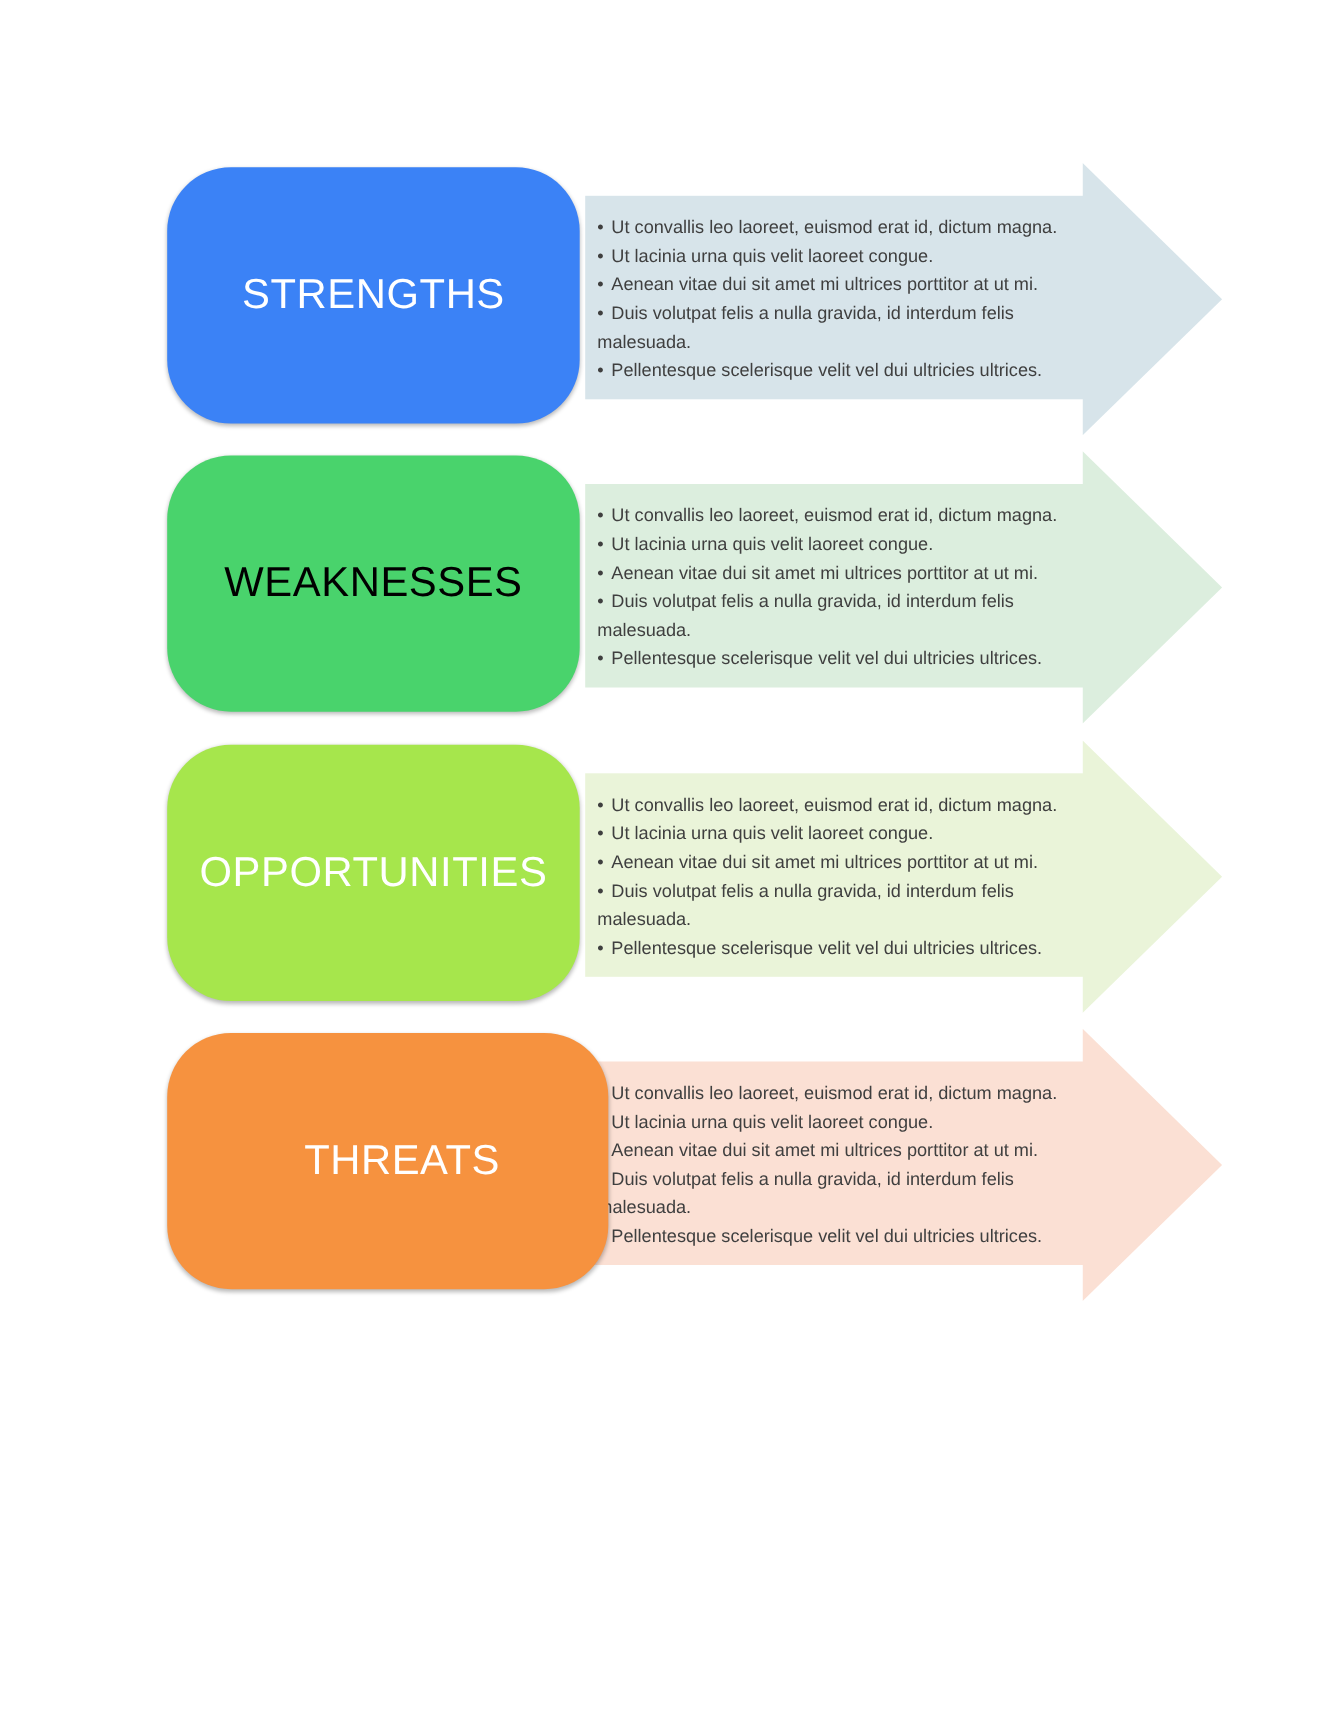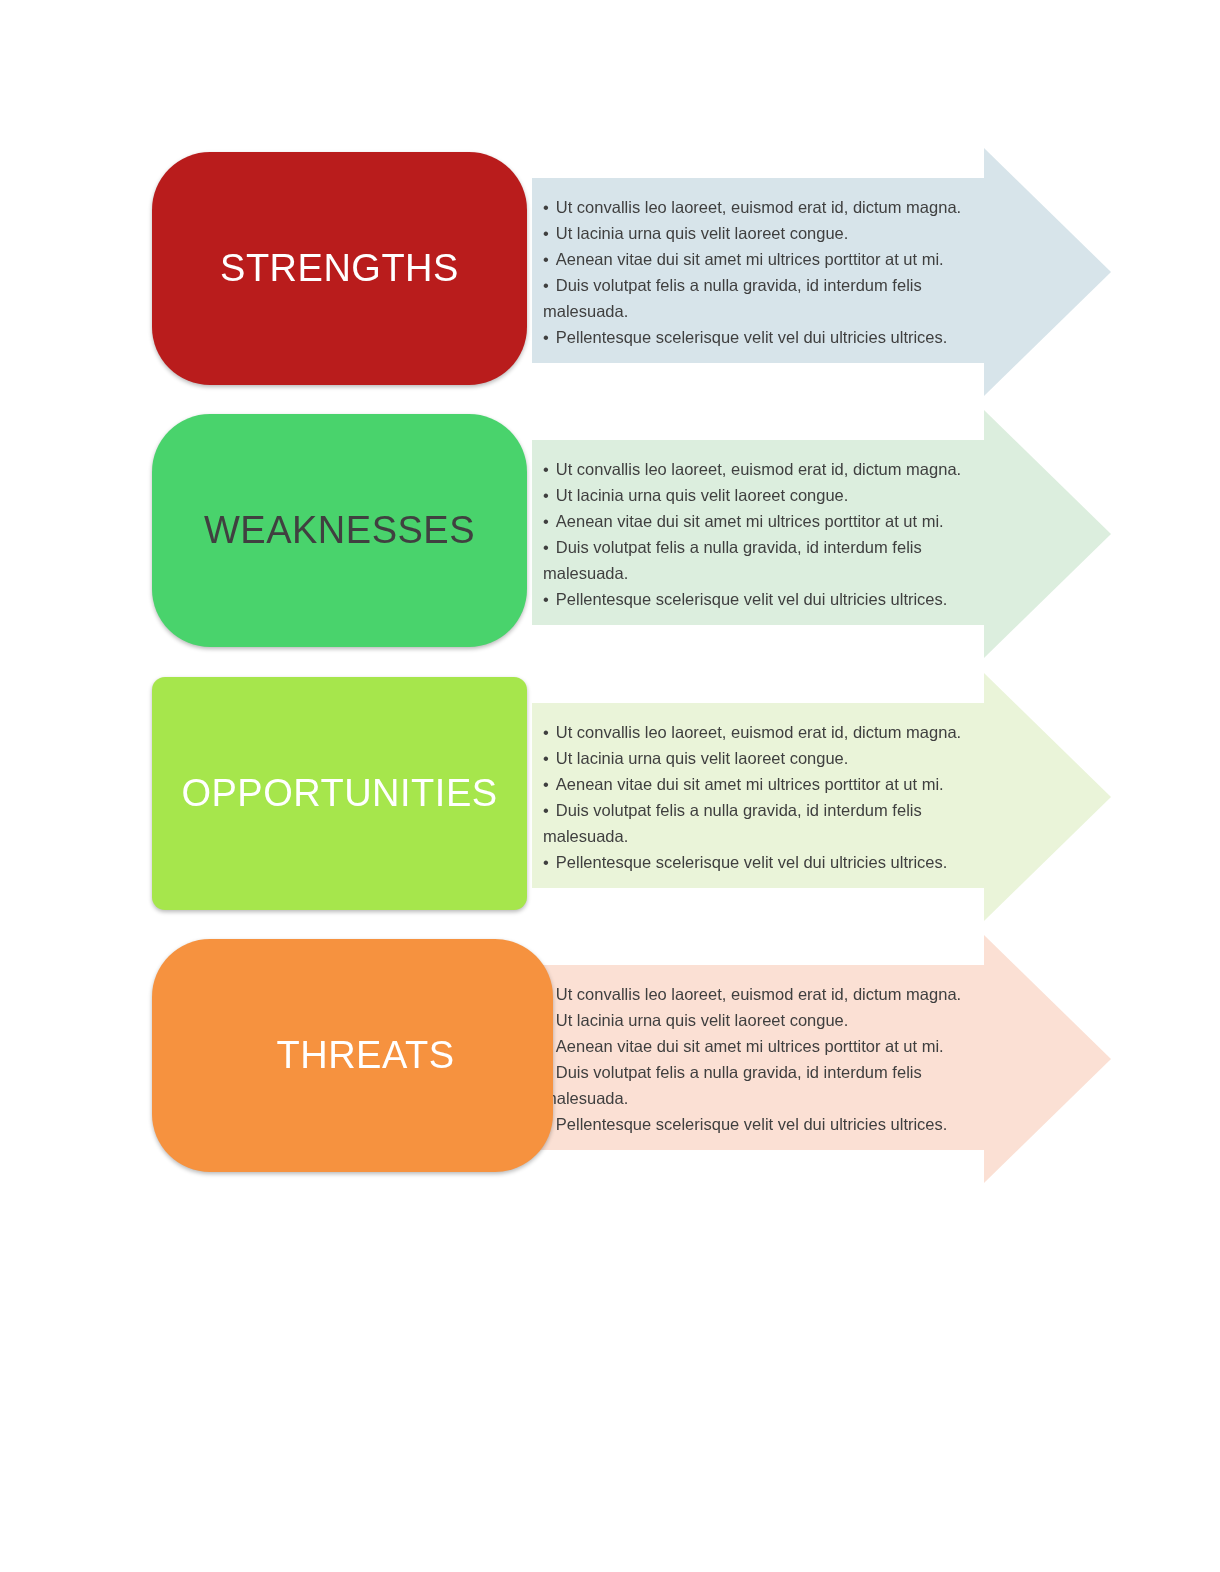--- a/index.html
+++ b/index.html
@@ -40,53 +40,53 @@
     <div class="arrow-head" style="background-color: rgb(215, 228, 234);"></div>
     <div class="banner" style="background-color: rgb(215, 228, 234);">
       <ul class="bullets" style="color: rgb(63, 63, 63);">
         <li>Ut convallis leo laoreet, euismod erat id, dictum magna.</li>
         <li>Ut lacinia urna quis velit laoreet congue.</li>
         <li>Aenean vitae dui sit amet mi ultrices porttitor at ut mi.</li>
         <li>Duis volutpat felis a nulla gravida, id interdum felis malesuada.</li>
         <li>Pellentesque scelerisque velit vel dui ultricies ultrices.</li>
       </ul>
     </div>
-    <div class="box" style="background-color: #b91c1c;">
+    <div class="box" style="background-color: #3b82f6;">
       <span class="box-title" style="color: rgb(255, 255, 255);">STRENGTHS</span>
     </div>
   </div>
 
   <div class="group" style="top:410px">
     <div class="arrow-head" style="background-color: rgb(220, 238, 222);"></div>
     <div class="banner" style="background-color: rgb(220, 238, 222);">
       <ul class="bullets" style="color: rgb(63, 63, 63);">
         <li>Ut convallis leo laoreet, euismod erat id, dictum magna.</li>
         <li>Ut lacinia urna quis velit laoreet congue.</li>
         <li>Aenean vitae dui sit amet mi ultrices porttitor at ut mi.</li>
         <li>Duis volutpat felis a nulla gravida, id interdum felis malesuada.</li>
         <li>Pellentesque scelerisque velit vel dui ultricies ultrices.</li>
       </ul>
     </div>
     <div class="box" style="background-color: rgb(73, 211, 108);">
-      <span class="box-title" style="color: #404040;">WEAKNESSES</span>
+      <span class="box-title" style="color: #000000;">WEAKNESSES</span>
     </div>
   </div>
 
   <div class="group" style="top:673px">
     <div class="arrow-head" style="background-color: rgb(234, 244, 217);"></div>
     <div class="banner" style="background-color: rgb(234, 244, 217);">
       <ul class="bullets" style="color: rgb(63, 63, 63);">
         <li>Ut convallis leo laoreet, euismod erat id, dictum magna.</li>
         <li>Ut lacinia urna quis velit laoreet congue.</li>
         <li>Aenean vitae dui sit amet mi ultrices porttitor at ut mi.</li>
         <li>Duis volutpat felis a nulla gravida, id interdum felis malesuada.</li>
         <li>Pellentesque scelerisque velit vel dui ultricies ultrices.</li>
       </ul>
     </div>
-    <div class="box" style="background-color: rgb(166, 230, 76); border-radius: 13px;">
+    <div class="box" style="background-color: rgb(166, 230, 76);">
       <span class="box-title" style="color: rgb(255, 255, 255);">OPPORTUNITIES</span>
     </div>
   </div>
 
   <div class="group" style="top:935px">
     <div class="arrow-head" style="background-color: rgb(251, 224, 212);"></div>
     <div class="banner" style="background-color: rgb(251, 224, 212);">
       <ul class="bullets" style="color: rgb(63, 63, 63);">
         <li>Ut convallis leo laoreet, euismod erat id, dictum magna.</li>
         <li>Ut lacinia urna quis velit laoreet congue.</li>

